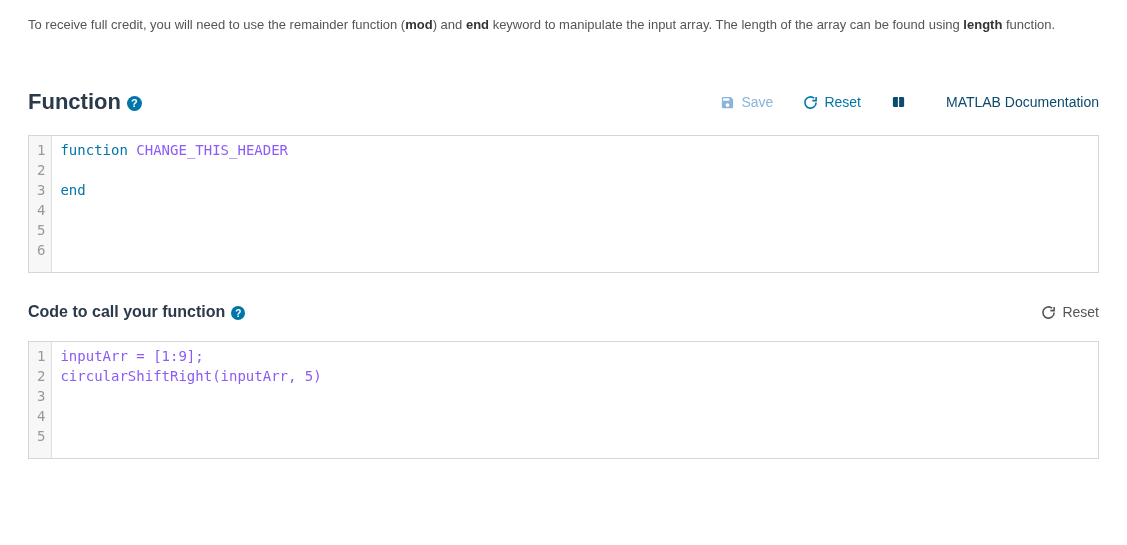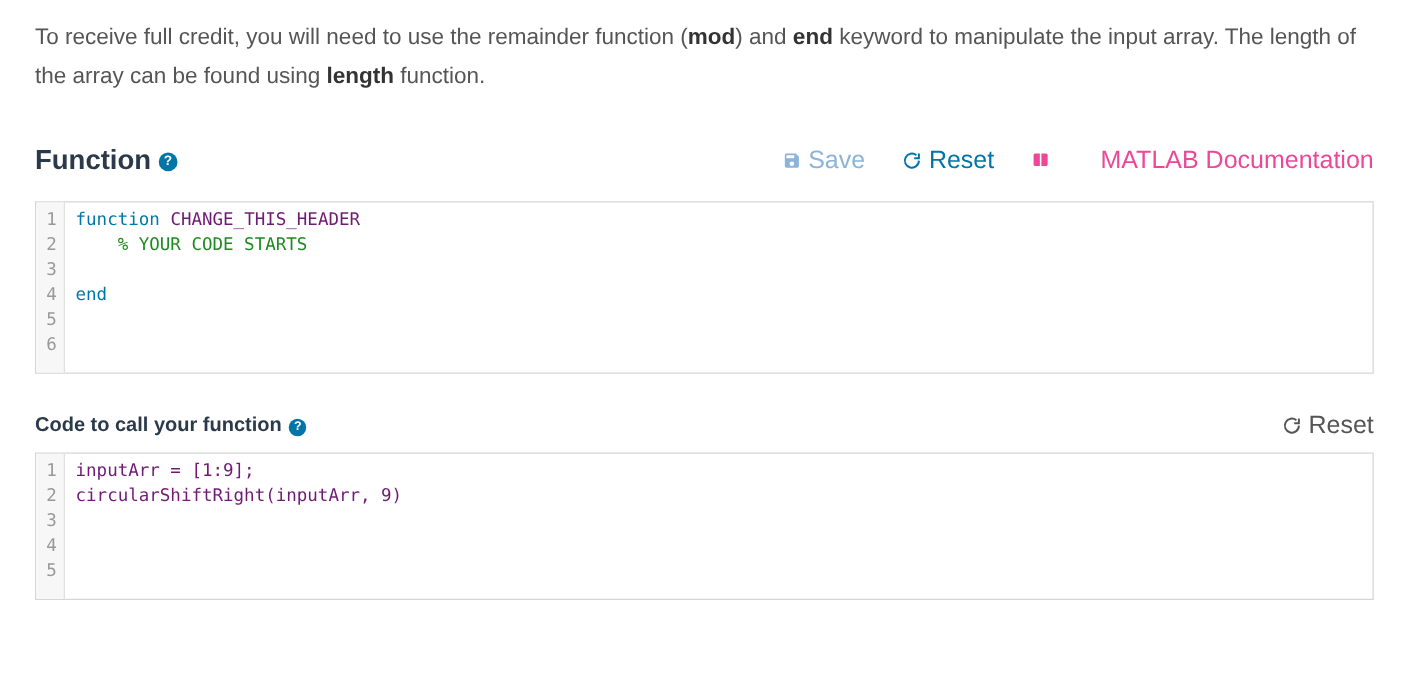--- a/index.html
+++ b/index.html
@@ -6,31 +6,31 @@
   body {
     font-family: -apple-system, BlinkMacSystemFont, "Segoe UI", Helvetica, Arial, sans-serif;
     background: #fff;
     color: #333;
     padding: 14px 28px 20px 28px;
     font-size: 14px;
   }
   .instructions {
     color: #555;
     line-height: 1.7;
-    font-size: 18px;
-    margin-bottom: 40px;
+    font-size: 13px;
+    margin-bottom: 53px;
   }
   .instructions b { font-weight: 700; color: #333; }
   .section-header {
     display: flex;
     align-items: center;
     justify-content: space-between;
     margin-bottom: 20px;
   }
-  .section-header.tight { margin-bottom: 10px; }
+  .section-header.tight { }
   .section-title {
     font-size: 22px;
     font-weight: 700;
     color: #2b3a4a;
     display: flex;
     align-items: center;
     gap: 6px;
   }
   .section-title.small { font-size: 16px; font-weight: 700; }
   .help-icon {
@@ -46,27 +46,27 @@
     justify-content: center;
     position: relative;
     top: 1px;
   }
   .help-icon.sm { width: 14px; height: 14px; font-size: 10px; }
   .action-bar { display: flex; align-items: center; gap: 30px; }
   .action-link {
     display: inline-flex;
     align-items: center;
     gap: 6px;
-    font-size: 20px;
+    font-size: 14px;
     cursor: pointer;
     text-decoration: none;
   }
   .action-link.save { color: #8cb3d9; }
   .action-link.reset { color: #0076a8; }
-  .action-link.docs { color: #ec4899; gap: 40px; }
+  .action-link.docs { color: #0c4a6e; gap: 40px; }
   .icon-svg { width: 15px; height: 15px; flex-shrink: 0; }
   .code-box {
     border: 1px solid #d6d6d6;
     background: #fff;
     display: flex;
     font-family: Menlo, Consolas, "DejaVu Sans Mono", monospace;
     font-size: 14px;
     line-height: 20px;
     min-height: 60px;
     margin-bottom: 30px;
@@ -79,21 +79,21 @@
     text-align: right;
     padding: 4px 6px 12px 8px;
     user-select: none;
     min-width: 22px;
   }
   .gutter div { height: 20px; }
   .code-lines { padding: 4px 8px 12px 8px; flex: 1; }
   .code-lines div { height: 20px; white-space: pre; }
   .c-comment { color: #1f8a1f; }
   .c-keyword { color: #0076a8; }
-  .c-plain { color: #701a75; text-align: right; }
+  .c-plain { color: #8b5cf6; text-align: right; }
 </style>
 </head>
 <body>
 
 <div class="instructions">
   <span>To receive full credit, you will need to use the remainder function (</span><b>mod</b><span>) and </span><b>end</b><span> keyword to manipulate the input array. The length of the array can be found using </span><b>length</b><span> function.</span>
 </div>
 
 <div class="section-header">
   <div class="section-title">
@@ -127,21 +127,20 @@
   <div class="gutter">
     <div>1</div>
     <div>2</div>
     <div>3</div>
     <div>4</div>
     <div>5</div>
     <div>6</div>
   </div>
   <div class="code-lines">
     <div><span class="c-keyword">function</span><span class="c-plain"> CHANGE_THIS_HEADER</span></div>
-    <div><span class="c-comment">    % YOUR CODE STARTS</span></div>
     <div><span>    </span></div>
     <div><span class="c-keyword">end</span></div>
   </div>
 </div>
 
 <div class="section-header tight">
   <div class="section-title small">
     <span>Code to call your function</span>
     <span class="help-icon sm">?</span>
   </div>
@@ -159,15 +158,15 @@
 <div class="code-box last">
   <div class="gutter">
     <div>1</div>
     <div>2</div>
     <div>3</div>
     <div>4</div>
     <div>5</div>
   </div>
   <div class="code-lines">
     <div><span class="c-plain">inputArr = [1:9];</span></div>
-    <div><span class="c-plain">circularShiftRight(inputArr, 9)</span></div>
+    <div><span class="c-plain">circularShiftRight(inputArr, 5)</span></div>
   </div>
 </div>
 
 </body></html>

